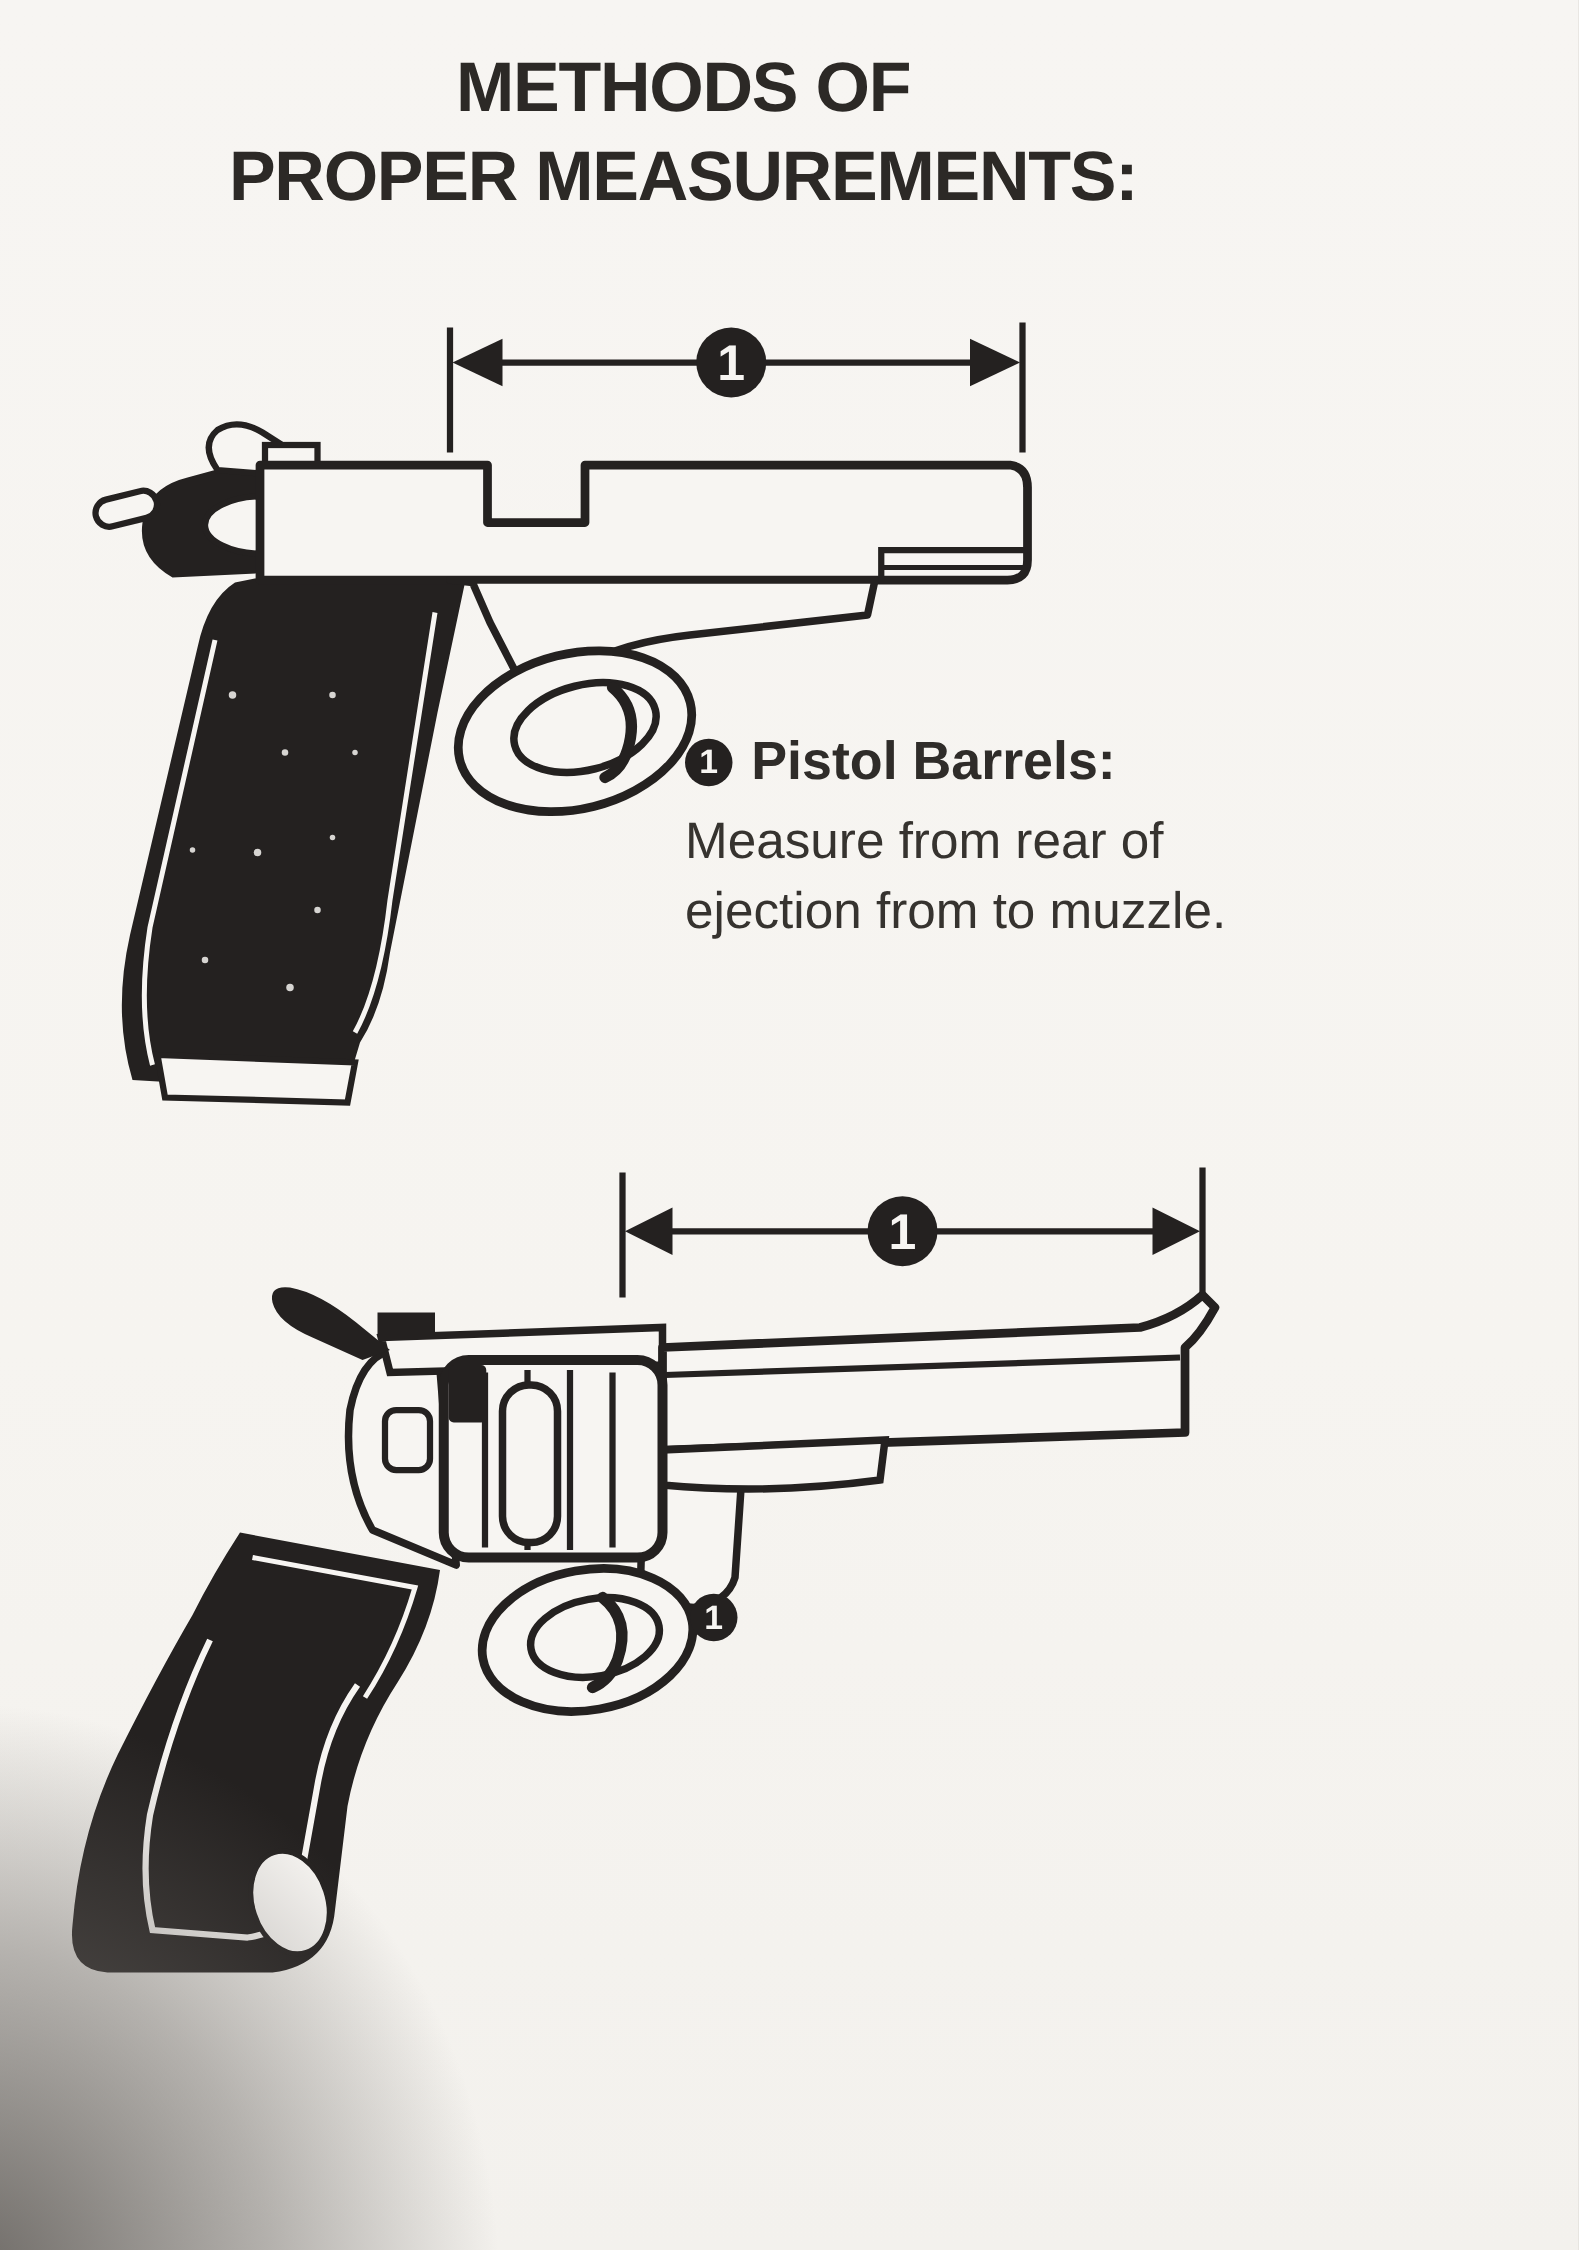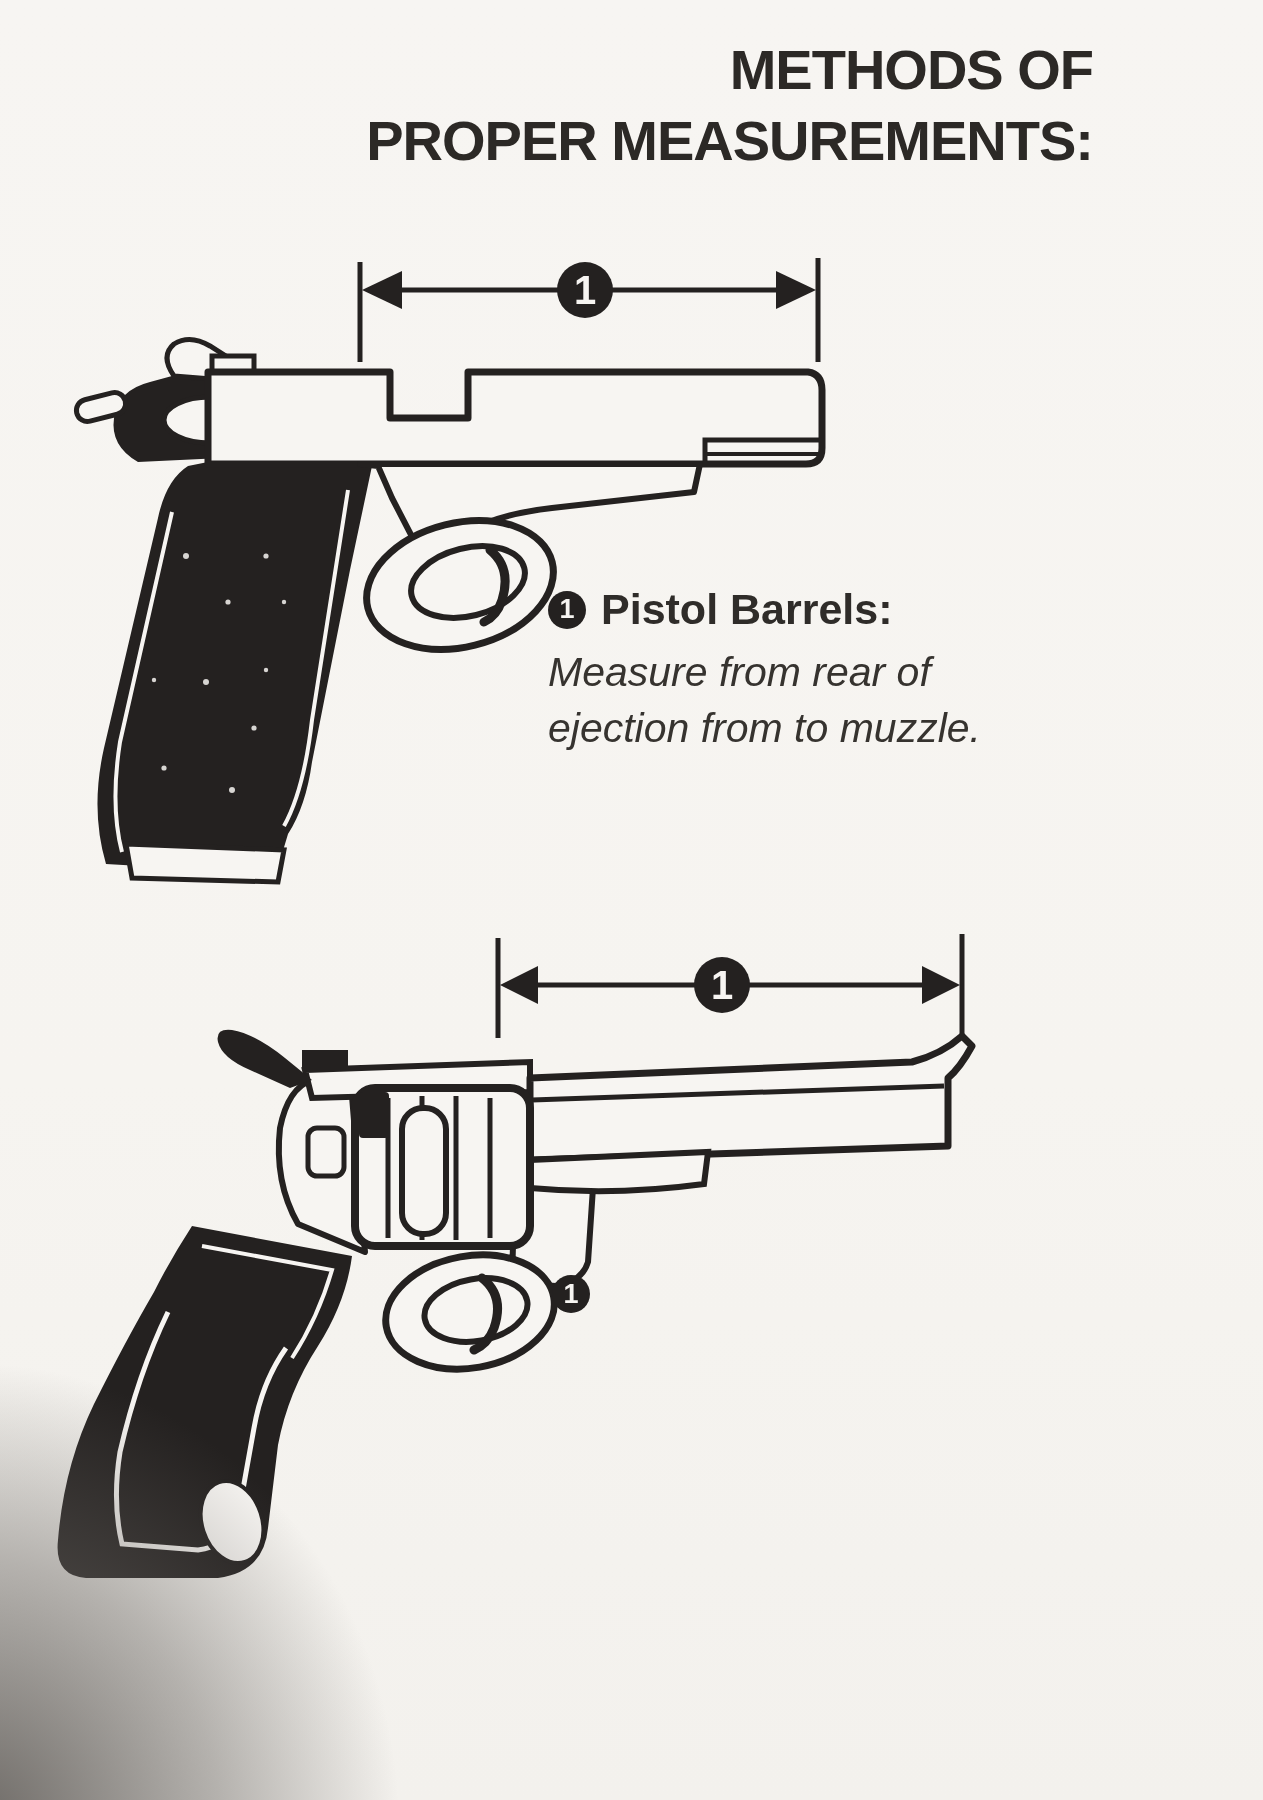--- a/index.html
+++ b/index.html
@@ -15,21 +15,21 @@
   .corner-shadow{
     position:absolute;left:0;bottom:0;width:430px;height:470px;
     background:radial-gradient(ellipse at -6% 106%,
       rgba(84,80,76,0.85) 0%,
       rgba(104,100,96,0.45) 38%,
       rgba(130,126,120,0.0) 66%);
     pointer-events:none;
   }
   .title{
     position:absolute;top:34px;left:0;right:170px;
-    margin:0;text-align:right;
+    margin:0;text-align:center;
     font-size:56px;font-weight:bold;letter-spacing:-1px;
     line-height:1.27;color:#2c2926;
   }
   .title-line{display:block;}
   .gun-svg{position:absolute;}
   .pistol-svg{left:60px;top:250px;width:780px;height:650px;}
   .revolver-svg{left:50px;top:930px;width:940px;height:660px;}
   .caption{position:absolute;width:520px;}
   .pistol-caption{left:548px;top:585px;}
   .revolver-caption{left:552px;top:1275px;}
@@ -40,21 +40,20 @@
   }
   .marker{
     display:inline-flex;align-items:center;justify-content:center;
     width:38px;height:38px;border-radius:50%;
     background:#242120;color:#f7f5f2;
     font-size:27px;font-weight:bold;flex:0 0 auto;
   }
   .caption-line{
     font-size:41px;line-height:56px;color:#36332f;
     white-space:nowrap;
-    font-style:italic;
   }
 </style>
 </head>
 <body>
 
 <div class="page">
 
   <h1 class="title">
     <span class="title-line">METHODS OF</span>
     <span class="title-line">PROPER MEASUREMENTS:</span>

